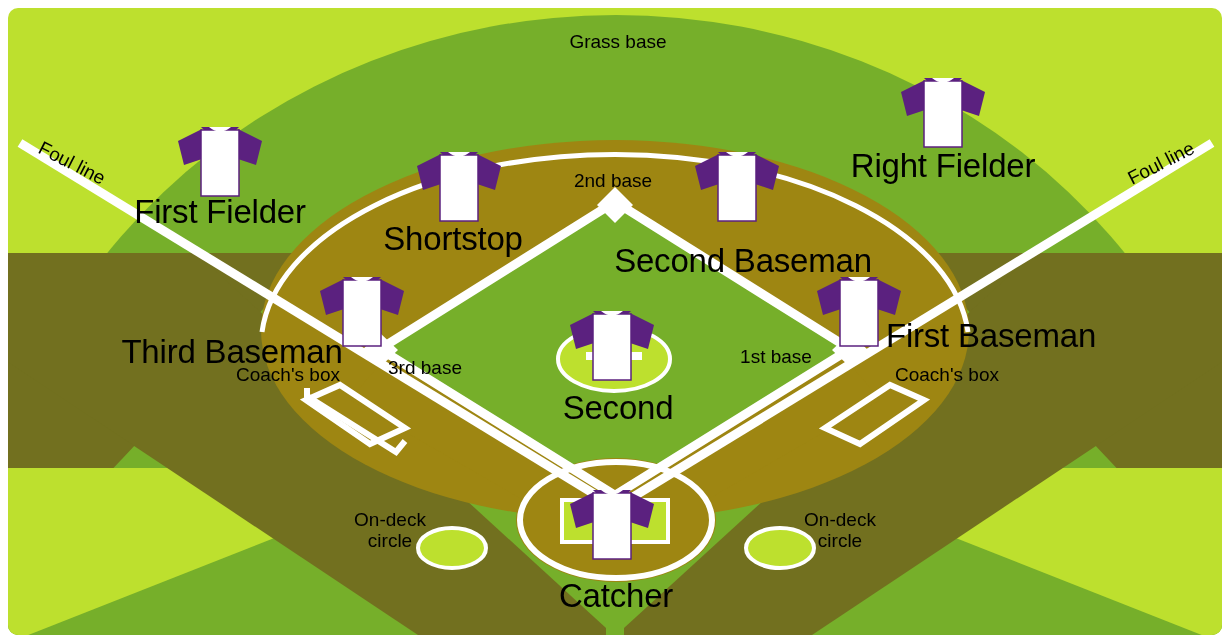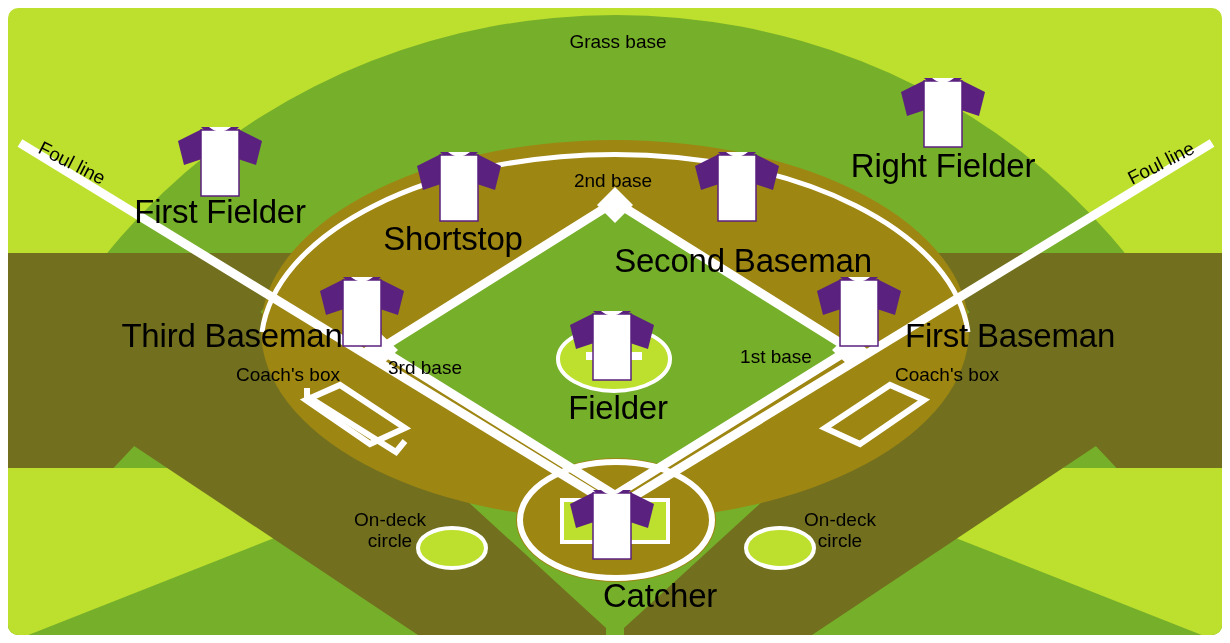--- a/index.html
+++ b/index.html
@@ -189,24 +189,24 @@
           </g>
         </g>
     </g>
   </svg>
 
   <div id="label-layer">
       <div class="label player" style="left: 220px; top: 212px;">First Fielder</div>
       <div class="label player" style="left: 943px; top: 166px;">Right Fielder</div>
       <div class="label player" style="left: 453px; top: 239px;">Shortstop</div>
       <div class="label player" style="left: 743px; top: 238px; margin-top: 23px;">Second Baseman</div>
-      <div class="label player" style="left: 232px; top: 336px;">Third Baseman</div>
-      <div class="label player" style="left: 991px; top: 336px; margin-left: 19px;">First Baseman</div>
-      <div class="label player" style="left: 618px; top: 408px;">Fielder</div>
-      <div class="label player" style="left: 616px; top: 596px; margin-left: 44px;">Catcher</div>
+      <div class="label player" style="left: 232px; top: 352px;">Third Baseman</div>
+      <div class="label player" style="left: 991px; top: 336px;">First Baseman</div>
+      <div class="label player" style="left: 618px; top: 408px;">Second</div>
+      <div class="label player" style="left: 616px; top: 596px;">Catcher</div>
       <div class="label small" style="left: 618px; top: 42px;">Grass base</div>
       <div class="label small rot-left" style="left: 72px; top: 163px;">Foul line</div>
       <div class="label small rot-right" style="left: 1161px; top: 163px;">Foul line</div>
       <div class="label small" style="left: 613px; top: 181px;">2nd base</div>
       <div class="label small" style="left: 425px; top: 368px;">3rd base</div>
       <div class="label small" style="left: 776px; top: 357px;">1st base</div>
       <div class="label small" style="left: 288px; top: 375px;">Coach's box</div>
       <div class="label small" style="left: 947px; top: 375px;">Coach's box</div>
       <div class="label small" style="left: 390px; top: 530px;">
         <div>On-deck</div>

